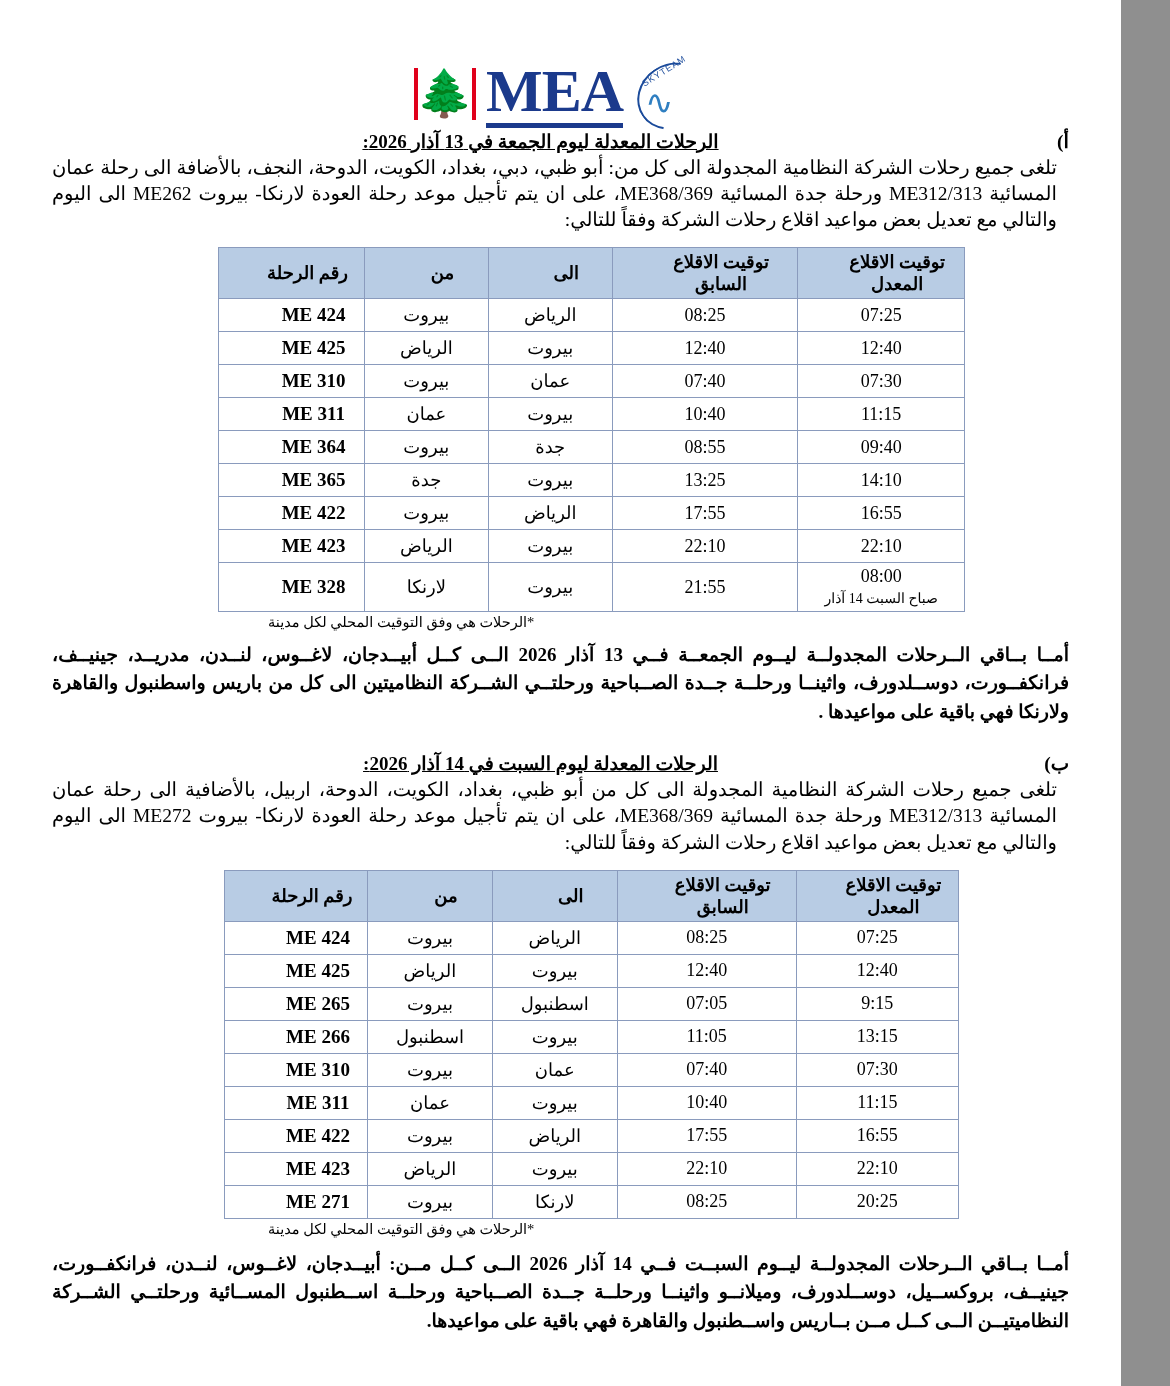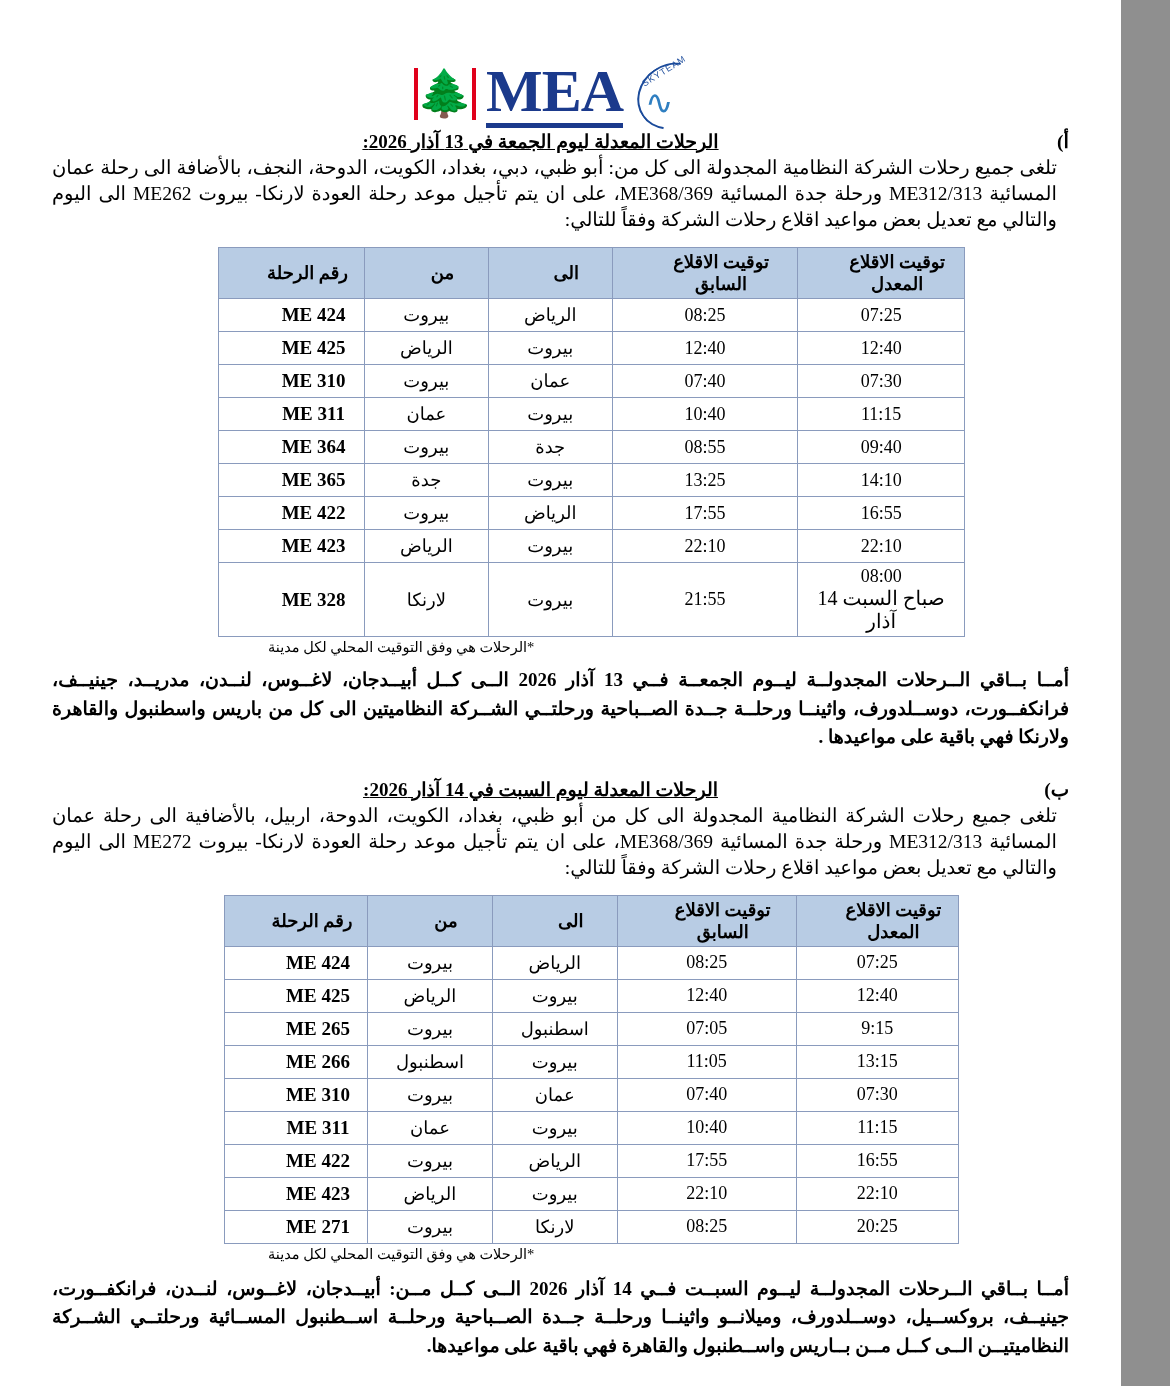--- a/index.html
+++ b/index.html
@@ -217,21 +217,21 @@
     text-align: left;
     padding-left: 216px;
     margin-top: 2px;
     margin-bottom: 12px;
   }
   .two-line {
     line-height: 1.15;
     margin-top: 36px;
   }
   .two-line .small {
-    font-size: 20px;
+    font-size: 14px;
   }
   .gap-b { height: 26px; }
 </style>
 </head>
 <body>
 
 <div class="page">
   <div class="content">
 
     <div class="logo-row">

